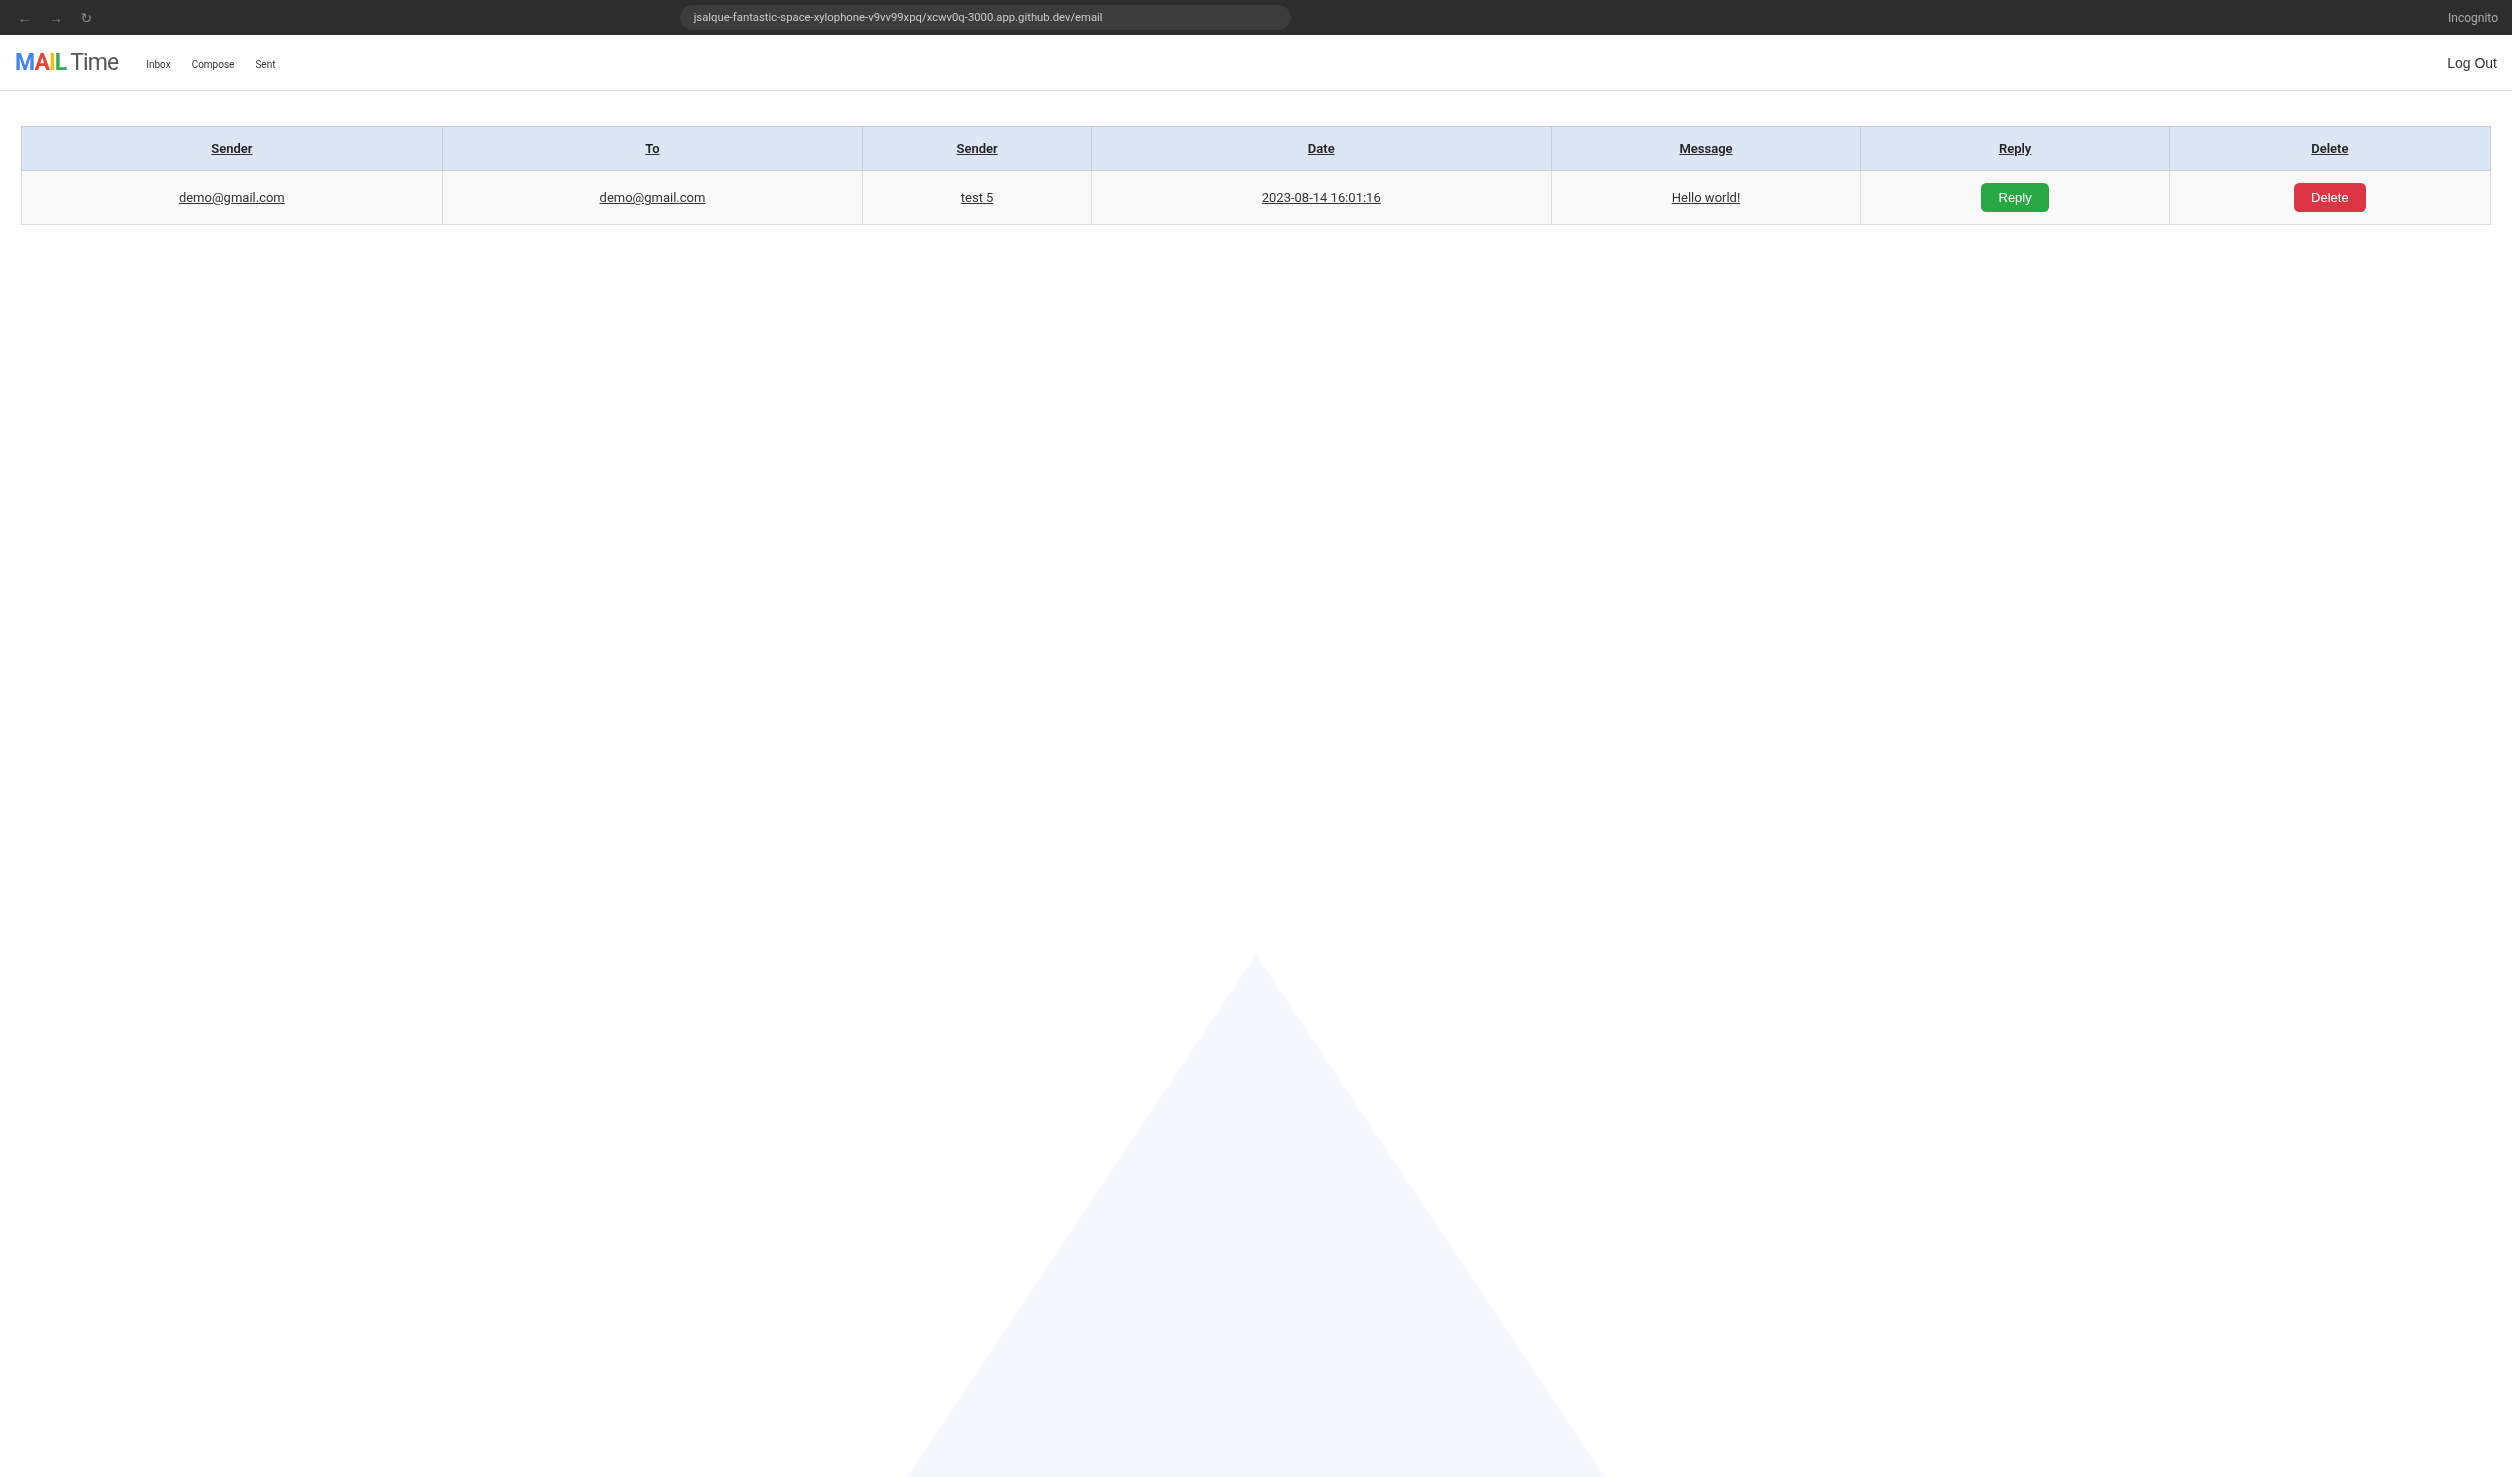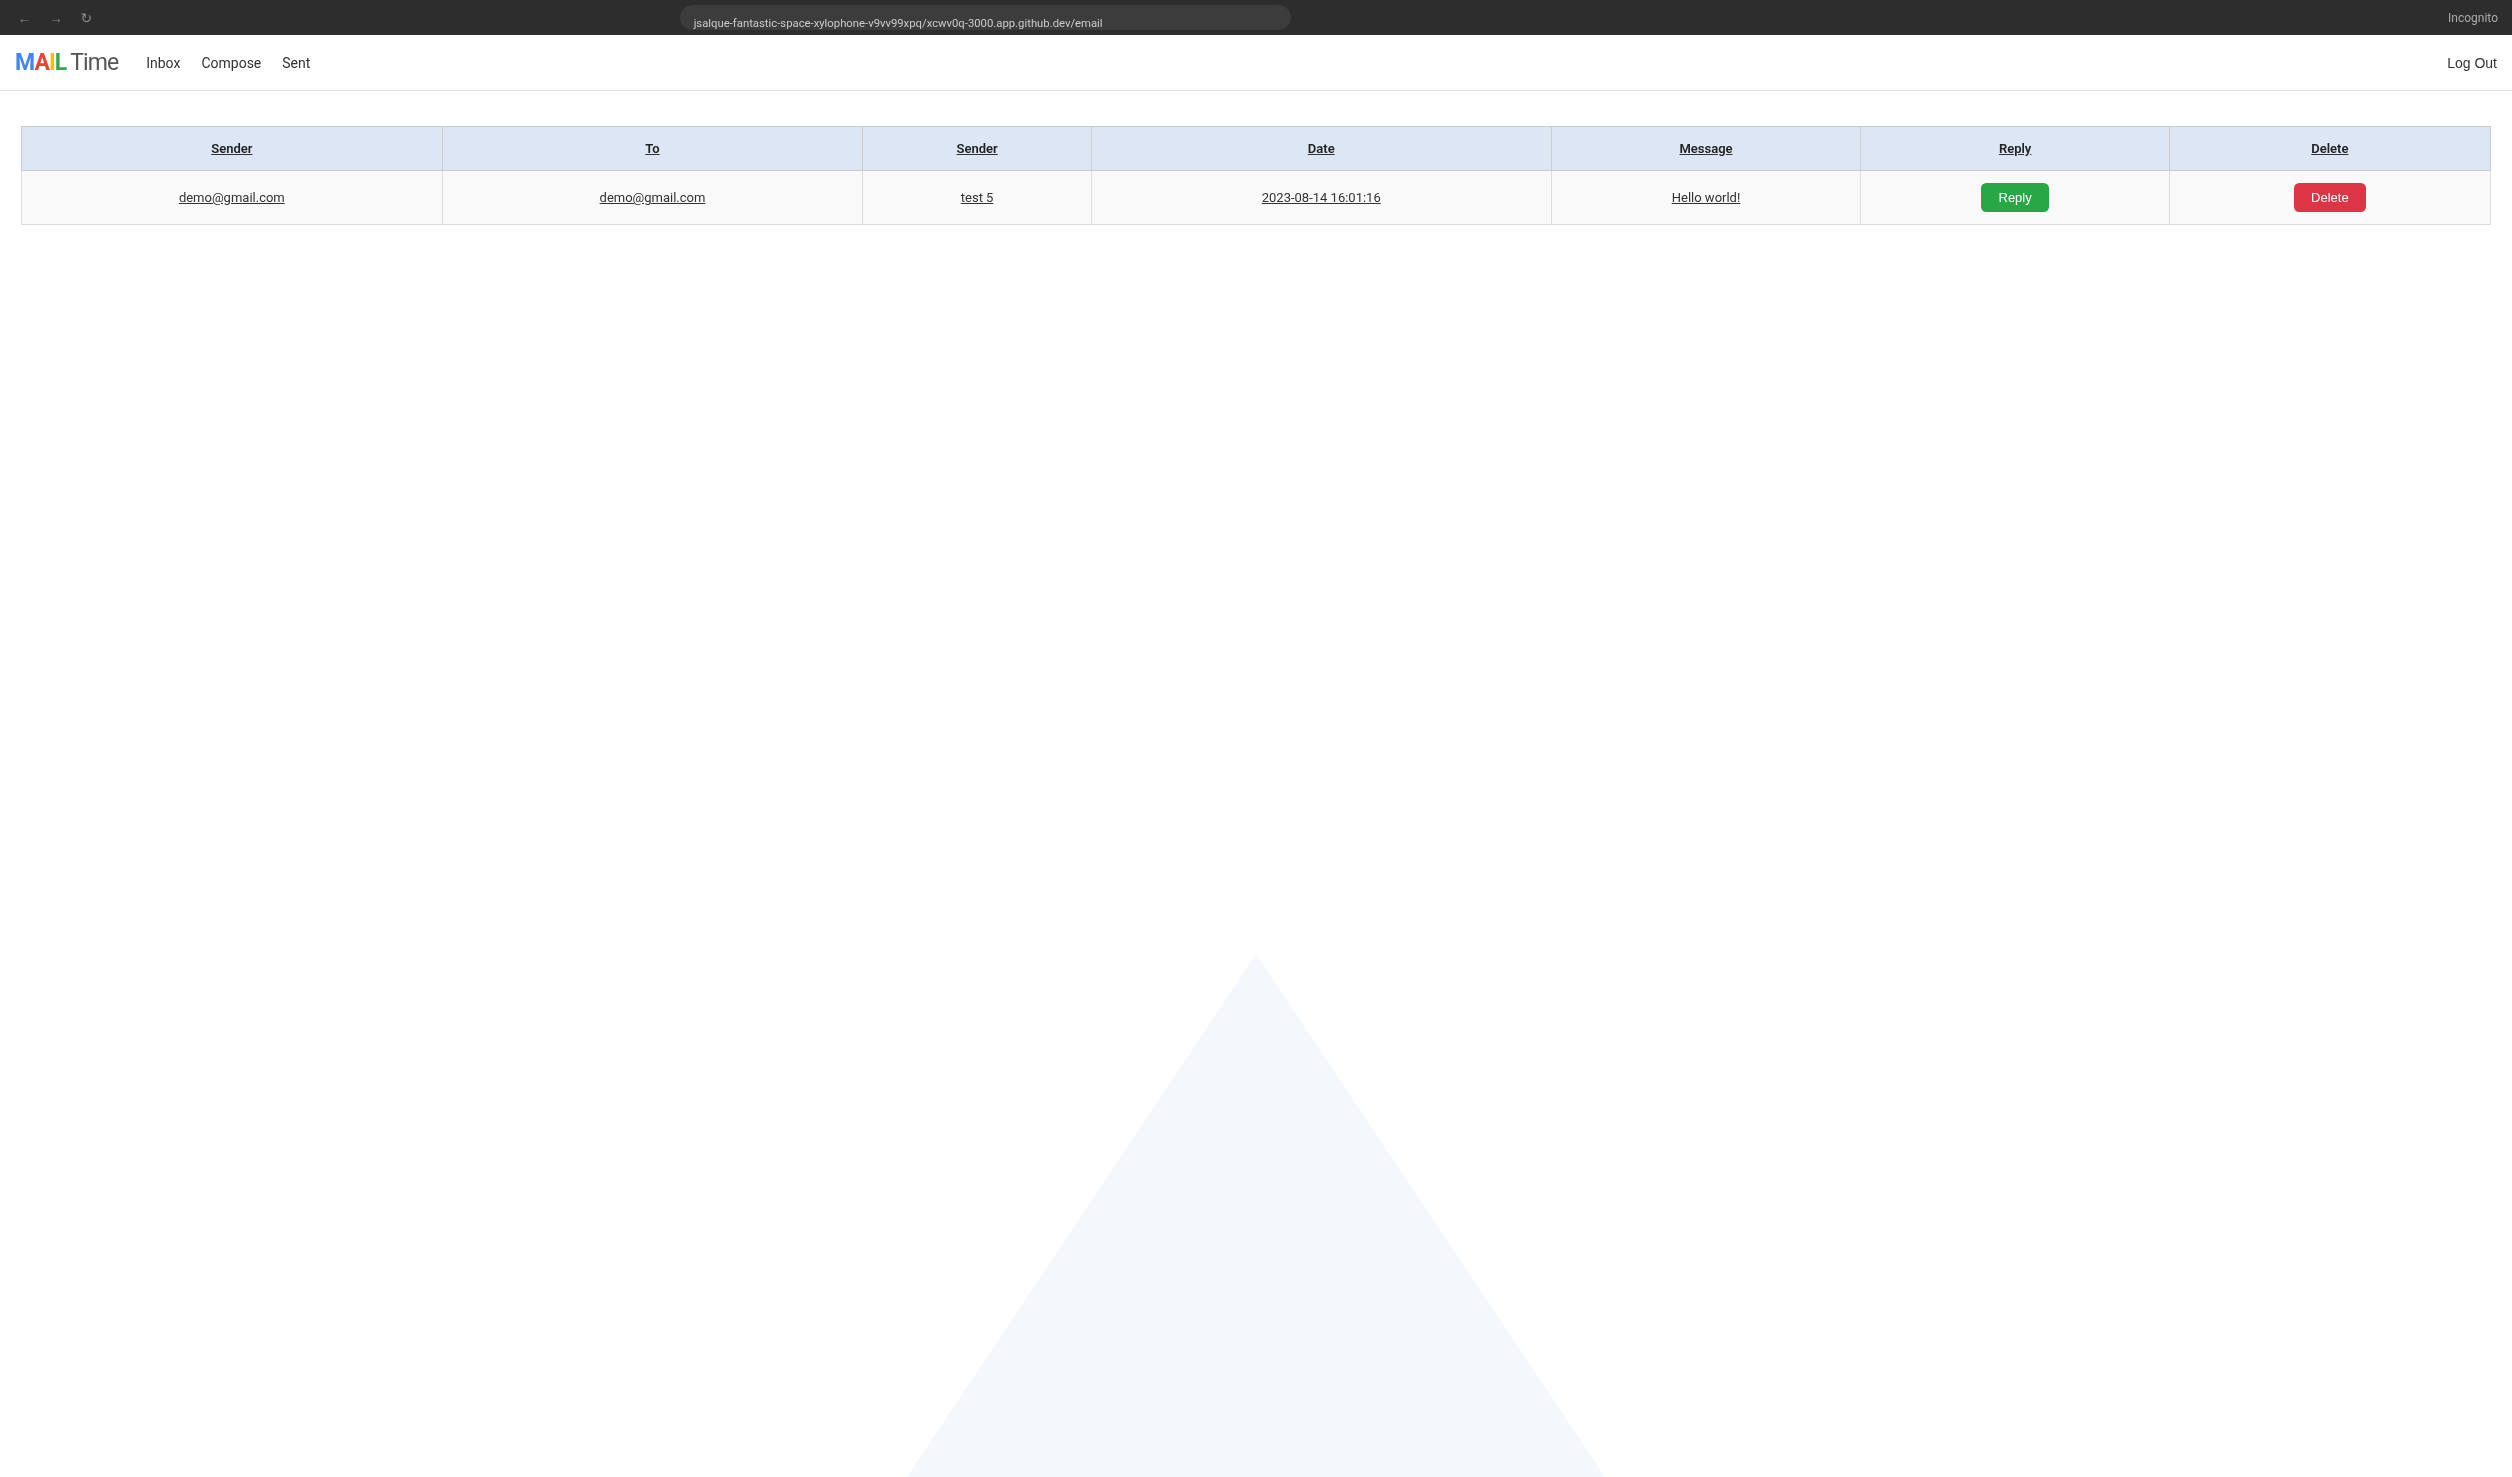--- a/index.html
+++ b/index.html
@@ -33,21 +33,21 @@
       border: none;
       padding: 3.5px;
     }
 
     .browser-address-bar {
       flex: 1;
       background: #3c3c3c;
       border-radius: 17.4px;
       height: 24.4px;
       display: flex;
-      align-items: flex-end;
+      align-items: center;
       padding: 0 14px;
       color: #ccc;
       font-size: 11.3px;
       max-width: 611px;
       margin: 0 auto;
     }
 
     .browser-right {
       display: flex;
       align-items: center;
@@ -88,21 +88,21 @@
 
     .nav-links {
       display: flex;
       gap: 21px;
       list-style: none;
     }
 
     .nav-links a {
       text-decoration: none;
       color: #333;
-      font-size: 14px;
+      font-size: 10px;
     }
 
     .logout-btn {
       color: #333;
       font-size: 14px;
       background: none;
       border: none;
       cursor: pointer;
     }
 

